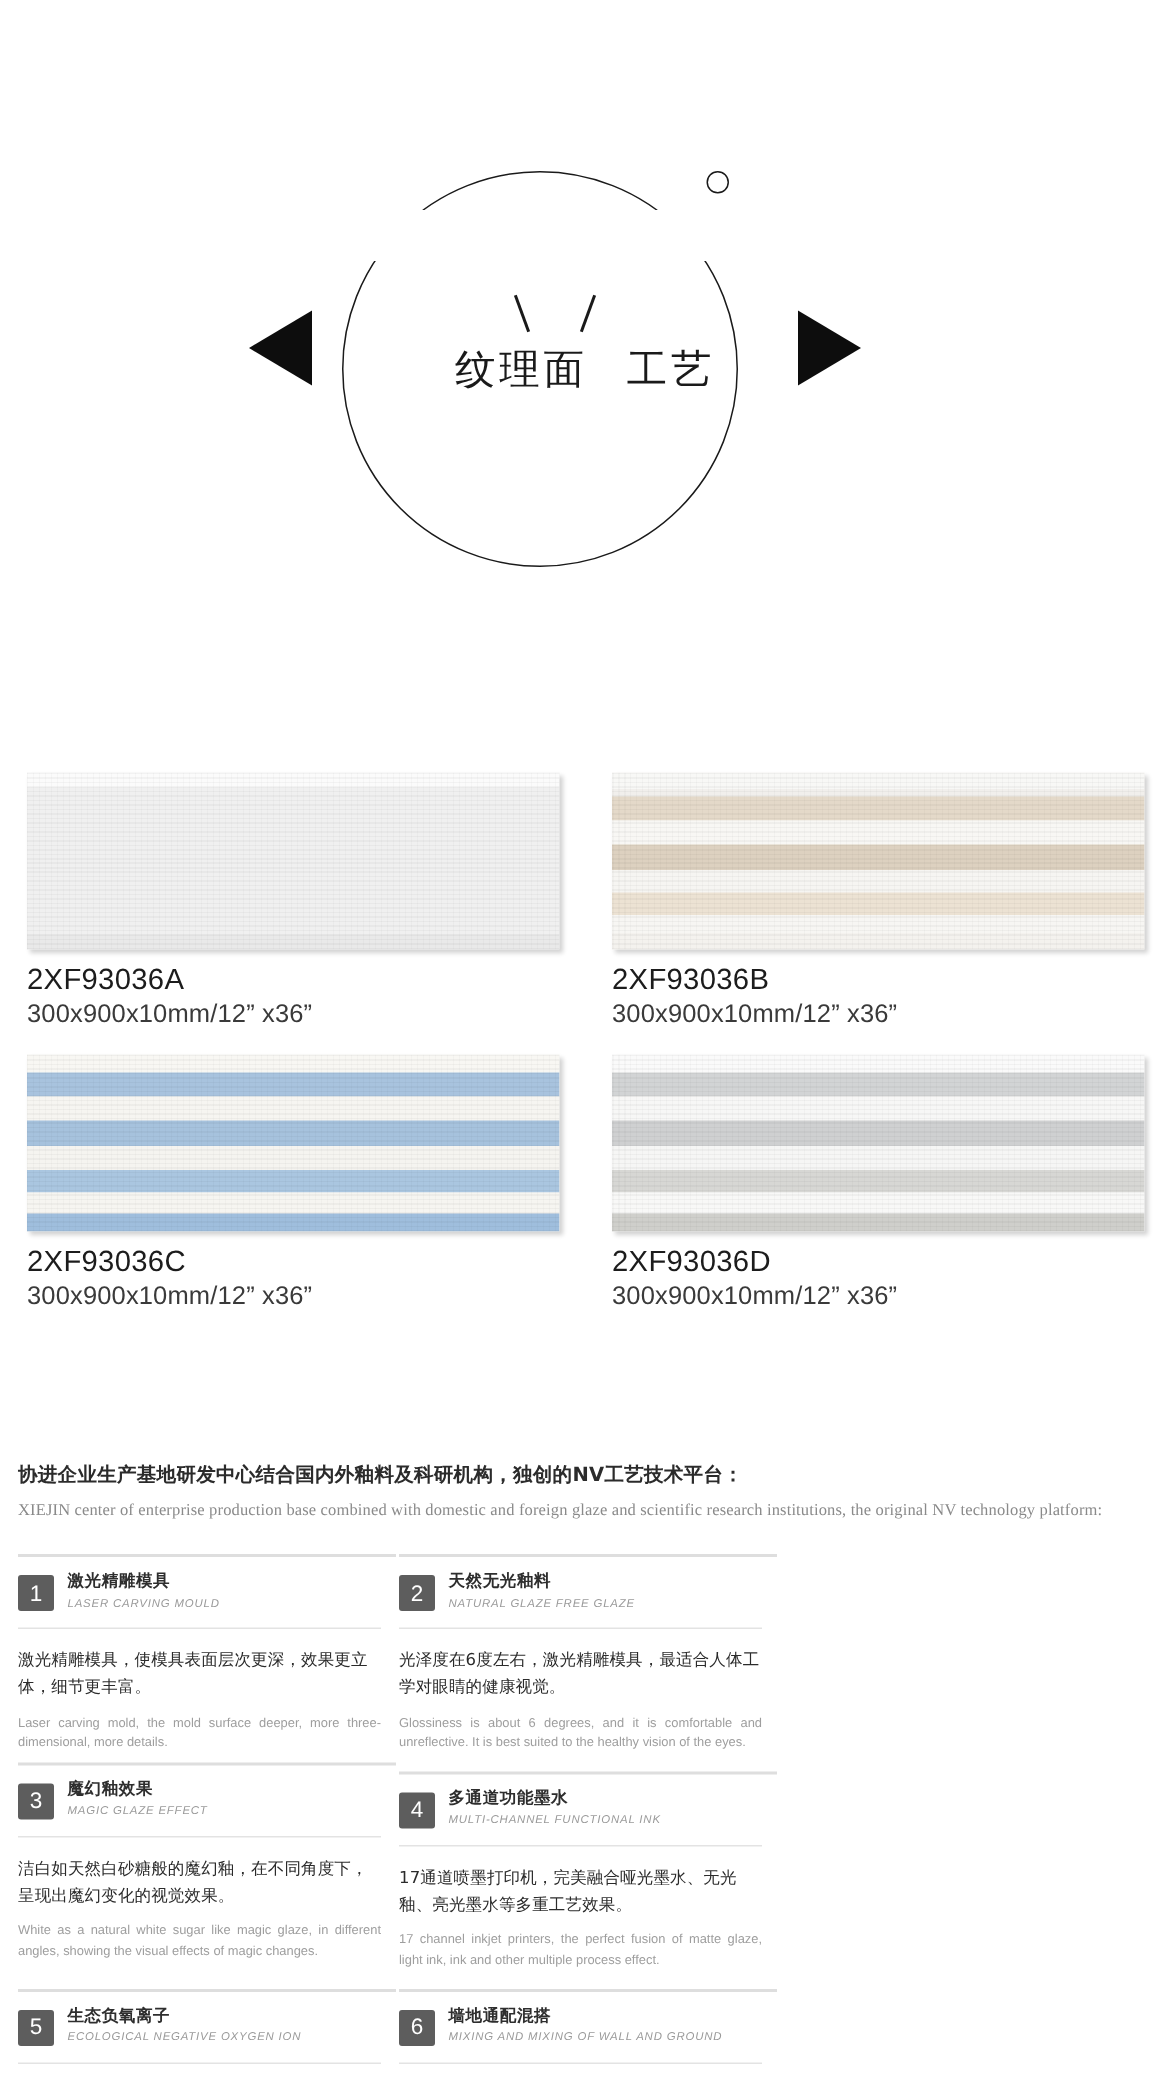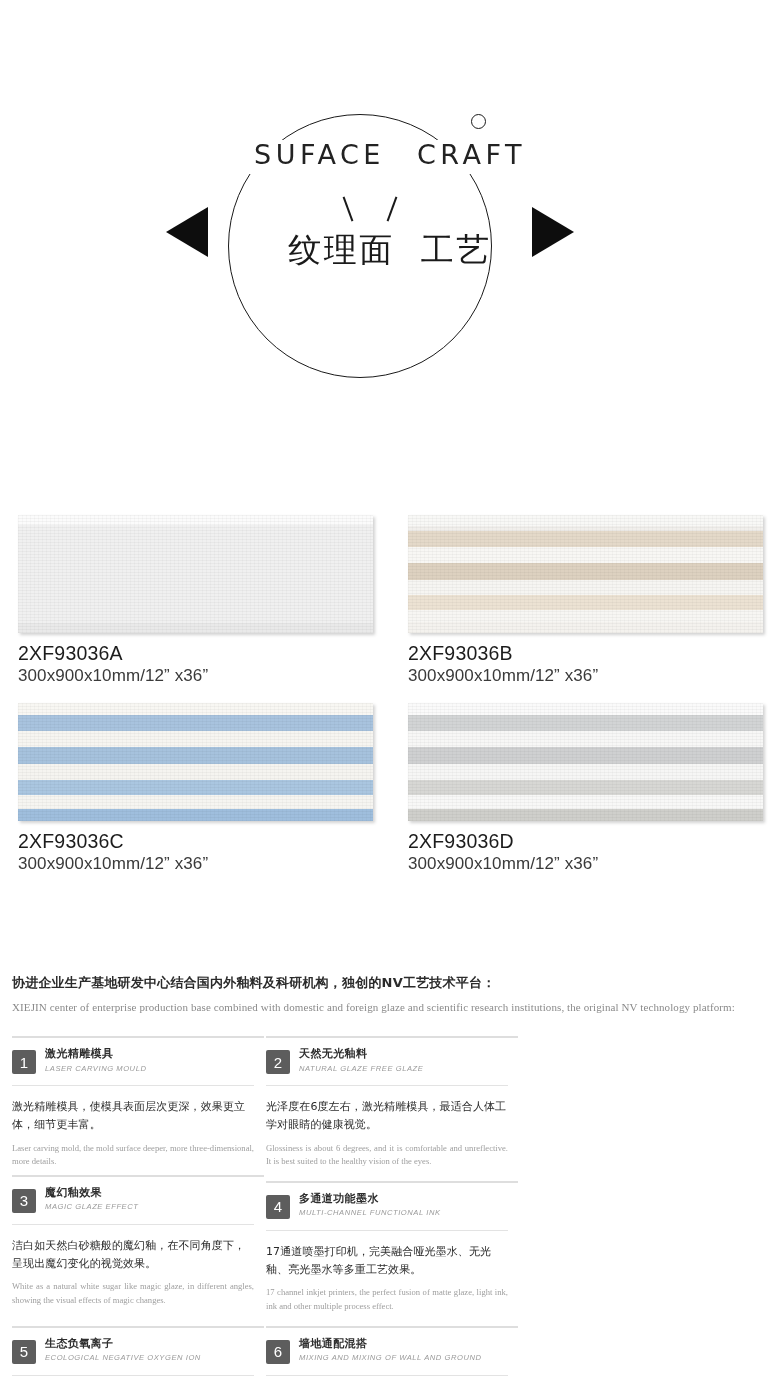--- a/index.html
+++ b/index.html
@@ -84,21 +84,21 @@
     background: #1a1a1a;
     transform: rotate(20deg);
   }
   .logo-cn {
     position: absolute;
     left: 0;
     top: 228px;
     width: 780px;
     text-align: center;
     font-family: "DejaVu Sans", sans-serif;
-    font-size: 33px;
+    font-size: 27px;
     letter-spacing: 2.5px;
     color: #1a1a1a;
   }
   .logo-cn .gap2 { display: inline-block; width: 26px; }
   .arrow {
     position: absolute;
     top: 207px;
     width: 0; height: 0;
   }
   .arrow-left {
@@ -248,41 +248,38 @@
   }
   .body-cn {
     font-family: "DejaVu Sans", sans-serif;
     font-size: 11px;
     font-weight: normal;
     color: #2b2b2b;
     line-height: 1.62;
     letter-spacing: 0.1px;
   }
   .body-en {
-    font-family: Liberation Serif, serif;
+    font-family: Liberation Sans, sans-serif;
     font-size: 8.6px;
     color: #9e9e9e;
     line-height: 1.58;
     margin-top: 8px;
     text-align: justify;
   }
   .feature.row2 { margin-top: 6px; }
 </style>
 </head>
 <body>
 
 <div class="hero">
   <div class="hero-inner">
 
     <div class="logo-circle"></div>
     <div class="circle-mask"></div>
 
-    <div class="logo-en">
-      <span>SUFACE</span><span class="gap"></span><span>CRAFT</span>
-    </div>
 
     <div class="logo-deg"></div>
 
     <div class="slash-left"></div>
     <div class="slash-right"></div>
 
     <div class="logo-cn">
       <span>纹理面</span><span class="gap2"></span><span>工艺</span>
     </div>
 

